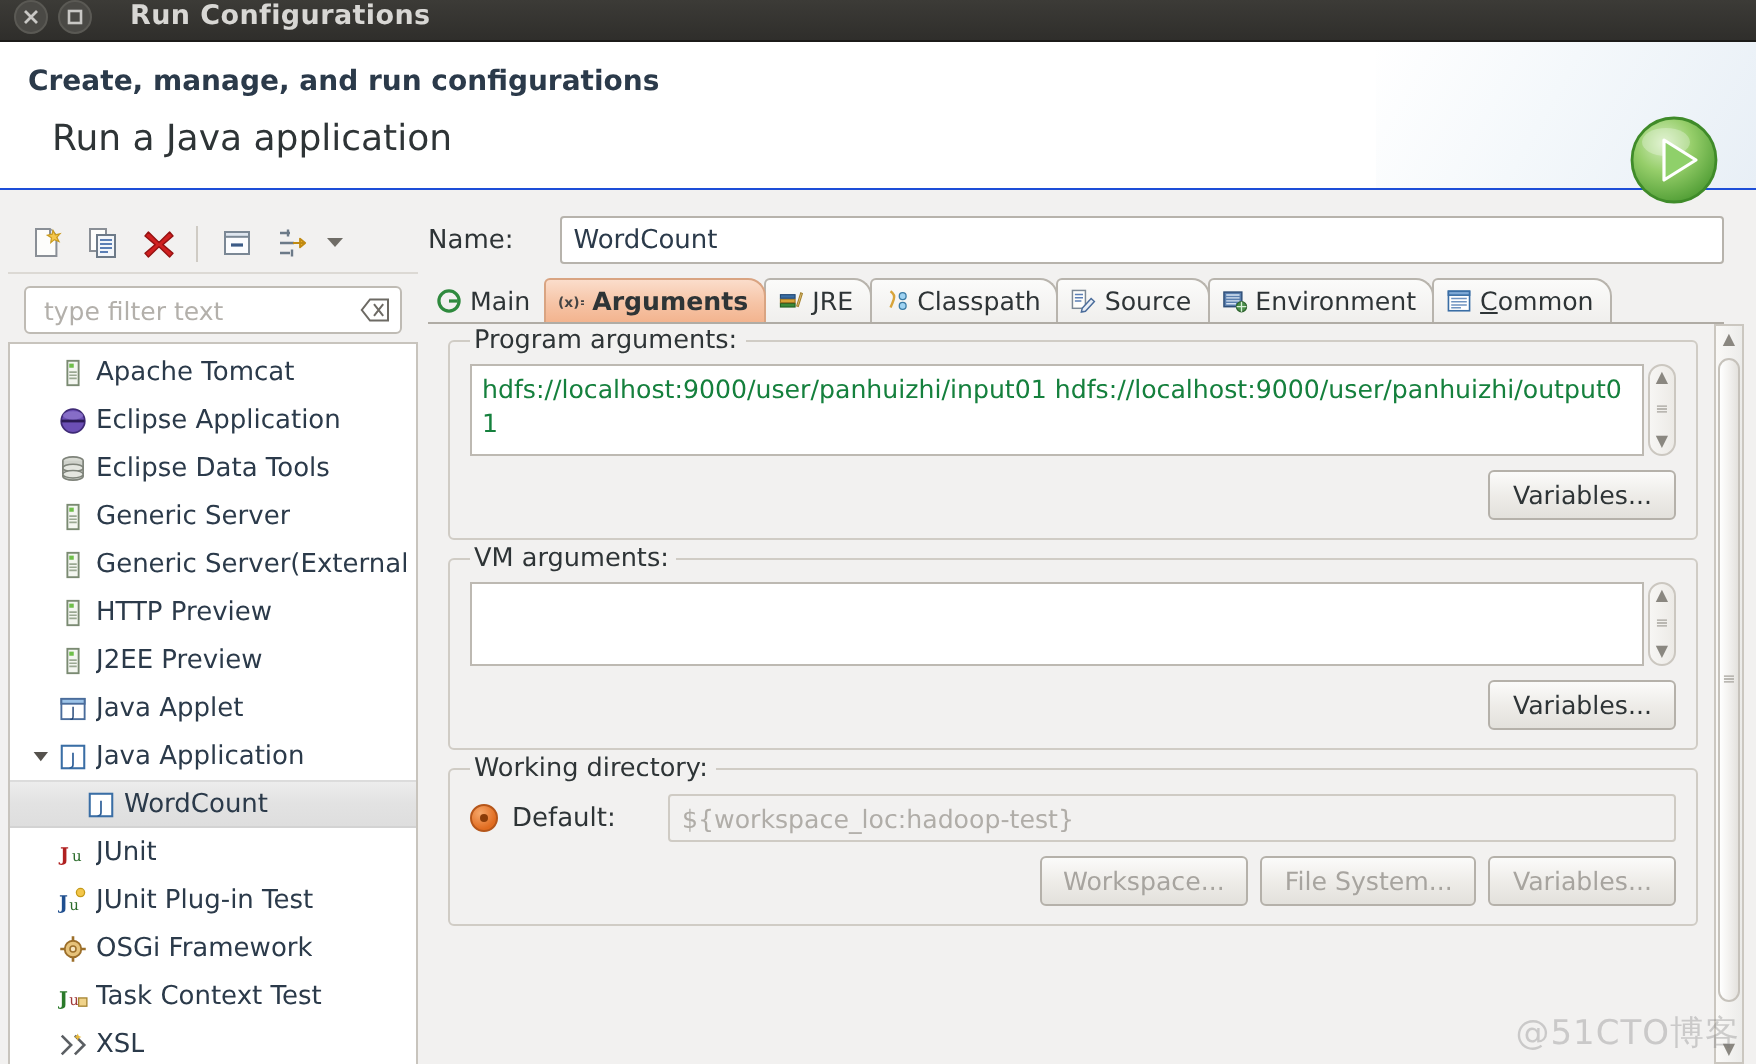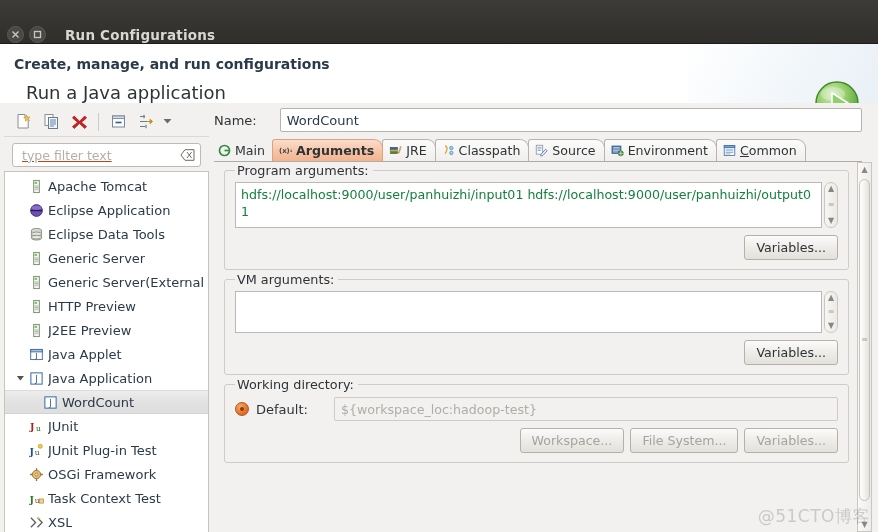--- a/index.html
+++ b/index.html
@@ -9,23 +9,23 @@
     background: #f2f1f0;
     font-family: "DejaVu Sans", "Liberation Sans", sans-serif;
     font-size: 13px;
     color: #2e3436;
     overflow: hidden;
     position: relative;
   }
 
   
   .titlebar {
-    height: 44px;
+    height: 21px;
     background: linear-gradient(to bottom, #3c3b37 0%, #2f2e2b 100%);
-    display: flex; align-items: flex-end;
+    display: flex; align-items: flex-start;
     padding-left: 7px;
     border-bottom: 1px solid #1c1b19;
   }
   .winbtn {
     width: 17px; height: 17px; border-radius: 50%;
     background: #4a4945;
     border: 1px solid #5a5954;
     margin-right: 5px;
     display:flex; align-items:center; justify-content:center;
     color:#c9c8c5; font-size:10px; line-height:1;
@@ -38,21 +38,21 @@
     font-weight: bold;
     font-size: 13.5px;
     letter-spacing: .2px;
   }
 
   
   .header {
     background: #ffffff;
     height: 74px;
     position: relative;
-    border-bottom: 4px solid #1d4ed8;
+    border-bottom: 1px solid #1d4ed8;
     padding: 10px 14px 0 14px;
   }
   .header-title {
     font-weight: bold; font-size: 14px; color: #2b3a4a;
     margin: 2px 0 0 0;
   }
   .header-sub {
     font-size: 18px; color: #2e3436;
     margin: 10px 0 0 12px;
   }
@@ -100,21 +100,21 @@
   .filter-box {
     position:relative;
     border:1px solid #bfbbb4; border-radius:3px;
     background:#fff; height:24px;
     display:flex; align-items:center;
     padding: 0 24px 0 7px;
   }
   .filter-box input {
     border:none; outline:none; width:100%;
     font-family: inherit; font-size: 12.5px;
-    color:#c2410c; background:transparent;text-decoration:underline;
+    color:#3b82f6; background:transparent;
   }
   .filter-box input::placeholder { color:#b3b0ab; }
   .filter-clear {
     position:absolute; right:5px; top:50%; transform:translateY(-50%);
     cursor:pointer; line-height:0;
   }
   .tree {
     flex:1;
     background:#fff;
     border:1px solid #c8c4bd;

